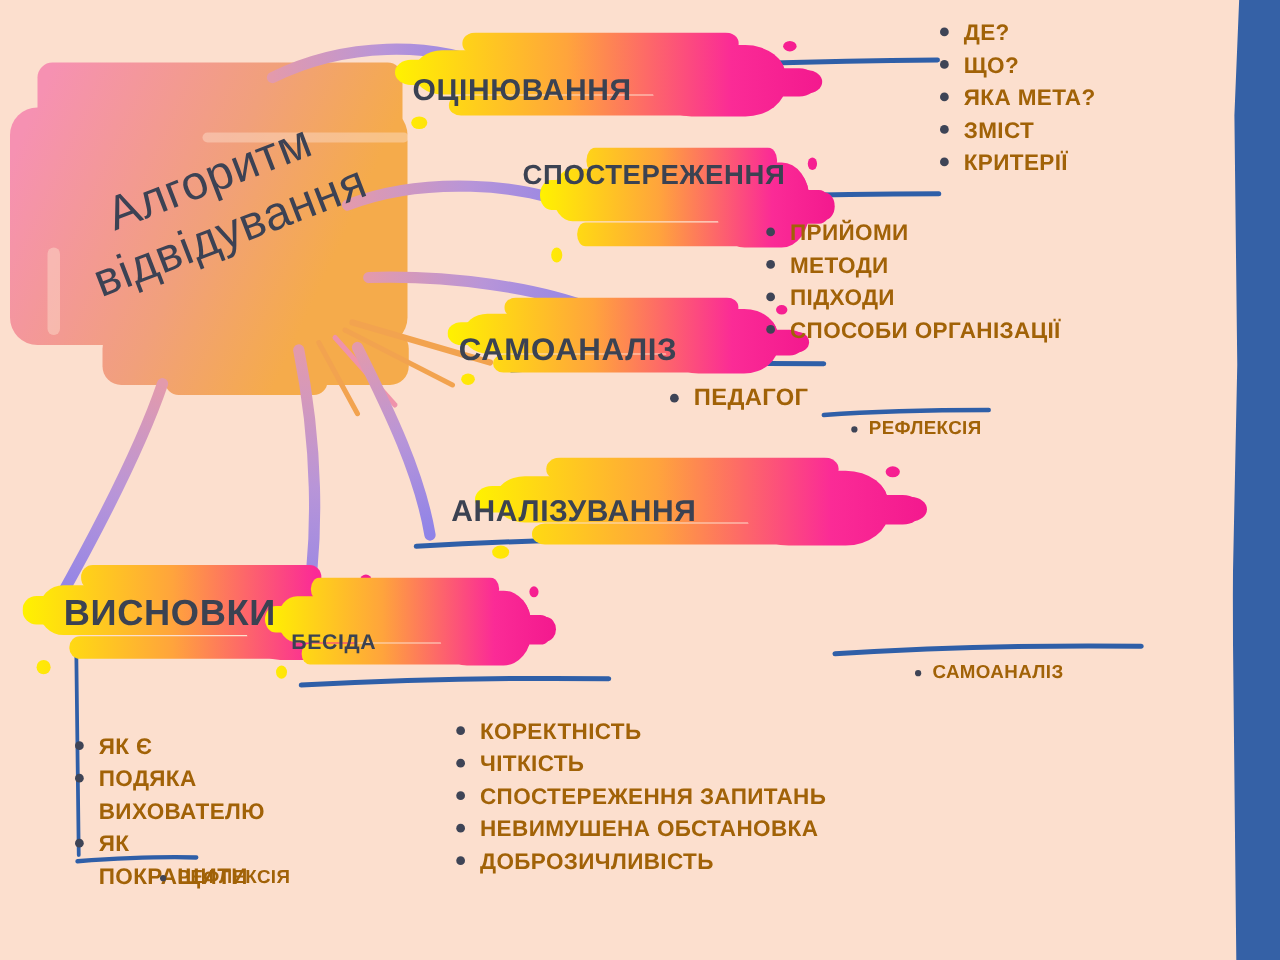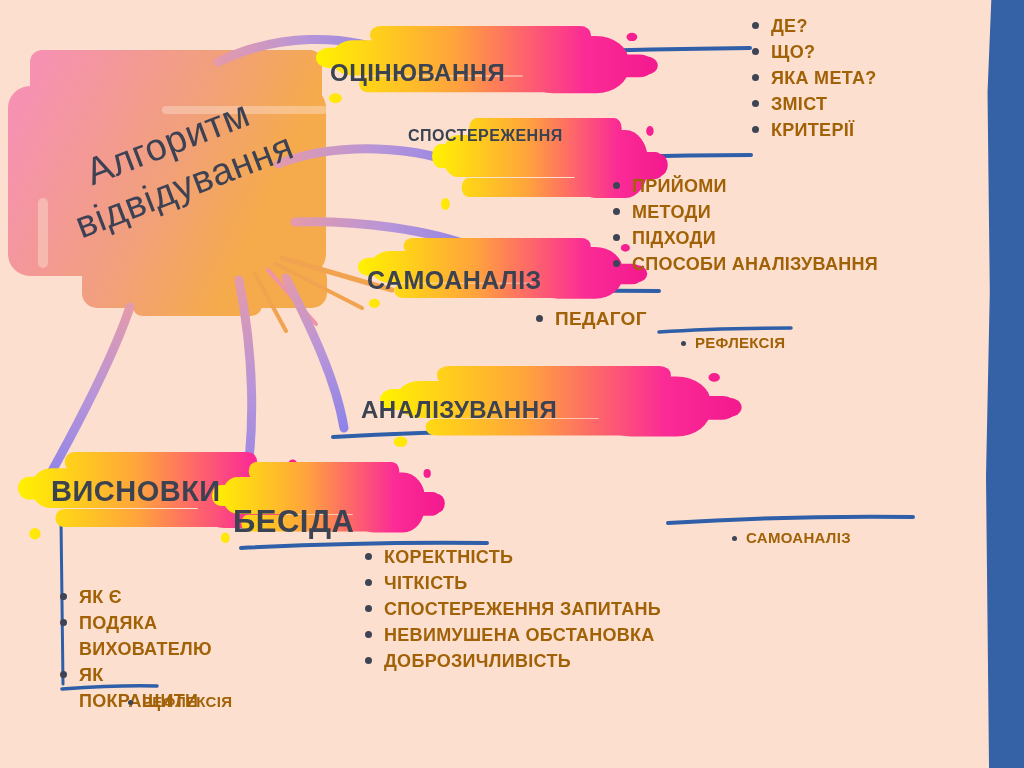--- a/index.html
+++ b/index.html
@@ -213,25 +213,25 @@
         <circle cx="18" cy="86" r="6"></circle>
       </g>
   </svg>
 
   <div class="title">
     <div>Алгоритм</div>
     <div>відвідування</div>
   </div>
 
   <div class="branch-label" style="left:330px;top:59px;font-size:24px">ОЦІНЮВАННЯ</div>
-  <div class="branch-label" style="left:408px;top:127px;font-size:16px">СПОСТЕРЕЖЕННЯ</div>
+  <div class="branch-label" style="left:418px;top:127px;font-size:22px">СПОСТЕРЕЖЕННЯ</div>
   <div class="branch-label" style="left:367px;top:266px;font-size:25px">САМОАНАЛІЗ</div>
   <div class="branch-label" style="left:361px;top:396px;font-size:24px">АНАЛІЗУВАННЯ</div>
   <div class="branch-label" style="left:51px;top:475px;font-size:29px">ВИСНОВКИ</div>
-  <div class="branch-label" style="left:233px;top:504px;font-size:31px">БЕСІДА</div>
+  <div class="branch-label" style="left:233px;top:504px;font-size:17px">БЕСІДА</div>
 
   <ul class="blist big" style="left:752px;top:13px;width:230px">
     <li>
         <span class="dot"></span>
         <span class="txt">ДЕ?</span>
       </li>
     <li>
         <span class="dot"></span>
         <span class="txt">ЩО?</span>
       </li>
@@ -257,21 +257,21 @@
     <li>
         <span class="dot"></span>
         <span class="txt">МЕТОДИ</span>
       </li>
     <li>
         <span class="dot"></span>
         <span class="txt">ПІДХОДИ</span>
       </li>
     <li>
         <span class="dot"></span>
-        <span class="txt">СПОСОБИ АНАЛІЗУВАННЯ</span>
+        <span class="txt">СПОСОБИ ОРГАНІЗАЦІЇ</span>
       </li>
   </ul>
 
   <ul class="blist mid" style="left:536px;top:306px;width:220px">
     <li>
         <span class="dot"></span>
         <span class="txt">ПЕДАГОГ</span>
       </li>
   </ul>
   <ul class="blist sub" style="left:681px;top:333px;width:160px">
@@ -302,21 +302,21 @@
         <span class="txt">ЯК ПОКРАЩИТИ</span>
       </li>
   </ul>
   <ul class="blist sub" style="left:128px;top:692px;width:150px">
     <li>
         <span class="dot"></span>
         <span class="txt">РЕФЛЕКСІЯ</span>
       </li>
   </ul>
 
-  <ul class="blist big" style="left:365px;top:544px;width:330px">
+  <ul class="blist big" style="left:365px;top:572px;width:330px">
     <li>
         <span class="dot"></span>
         <span class="txt">КОРЕКТНІСТЬ</span>
       </li>
     <li>
         <span class="dot"></span>
         <span class="txt">ЧІТКІСТЬ</span>
       </li>
     <li>
         <span class="dot"></span>

